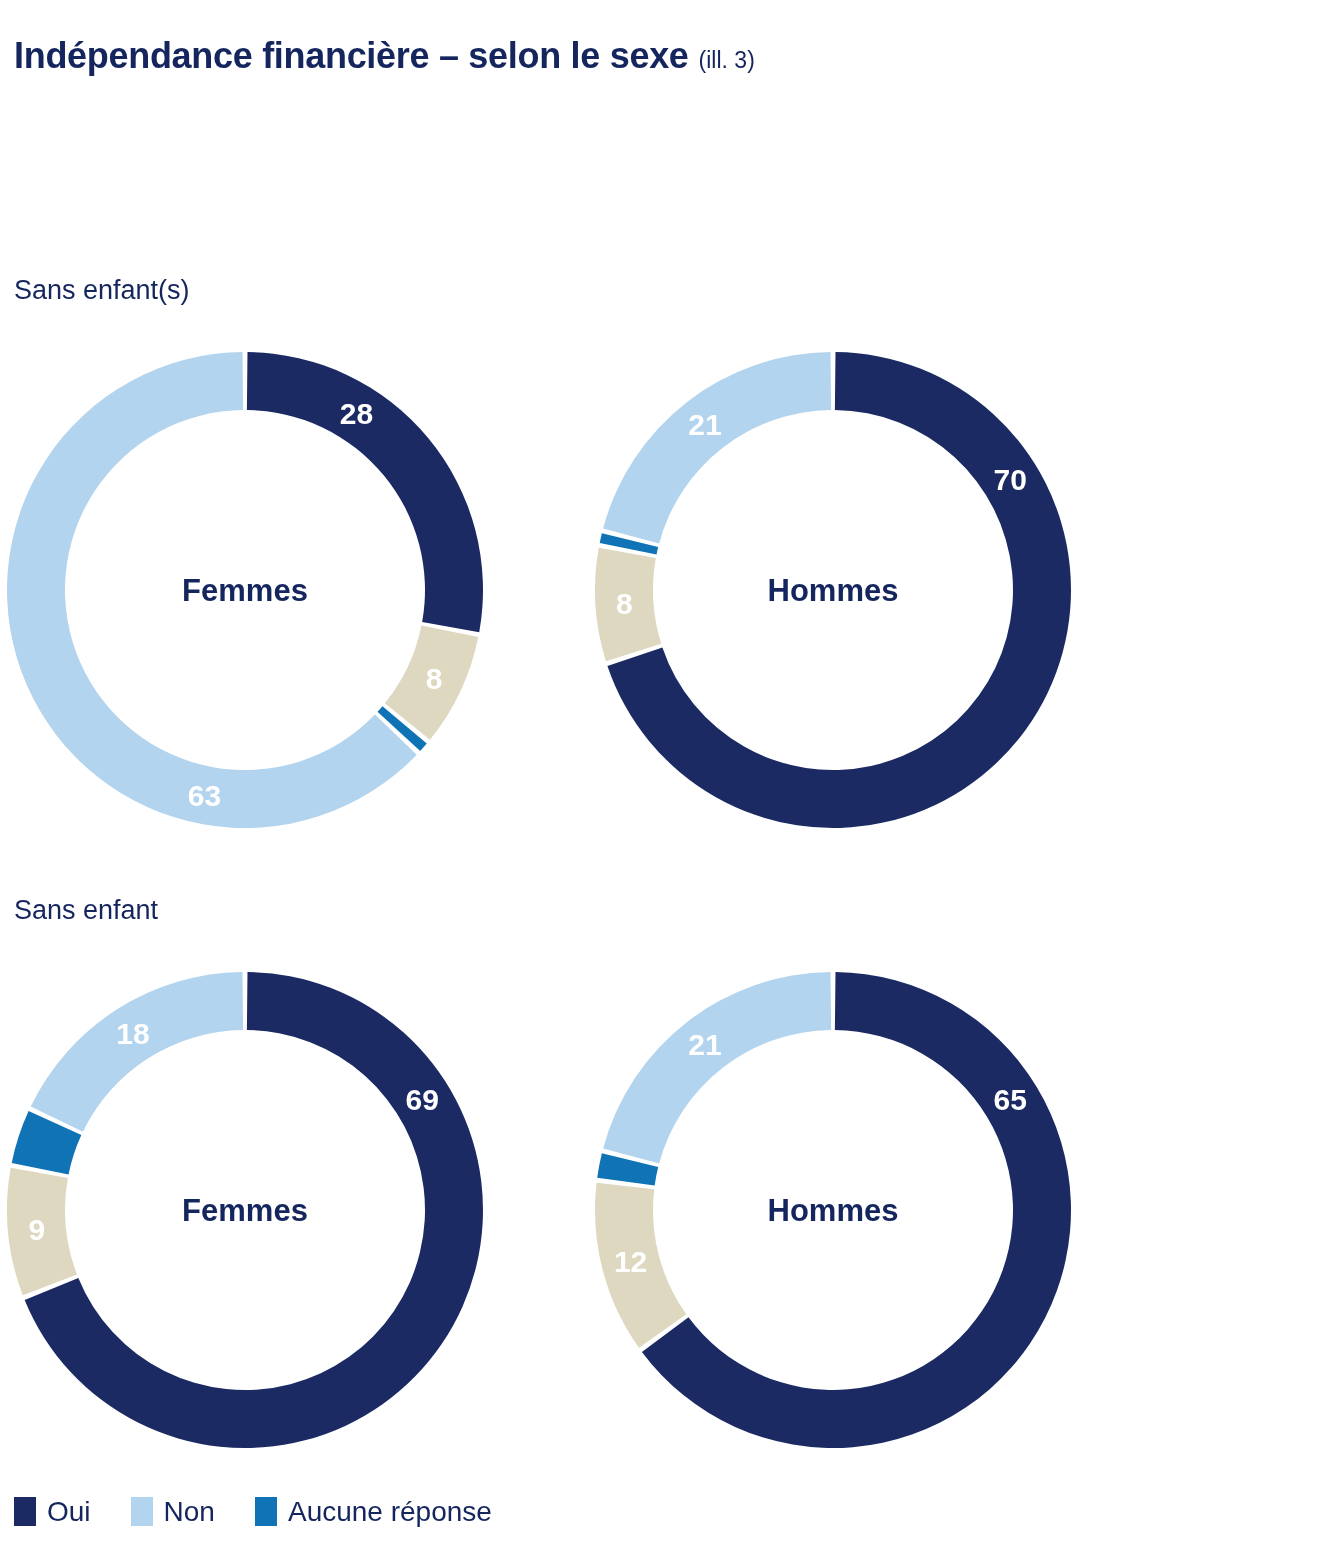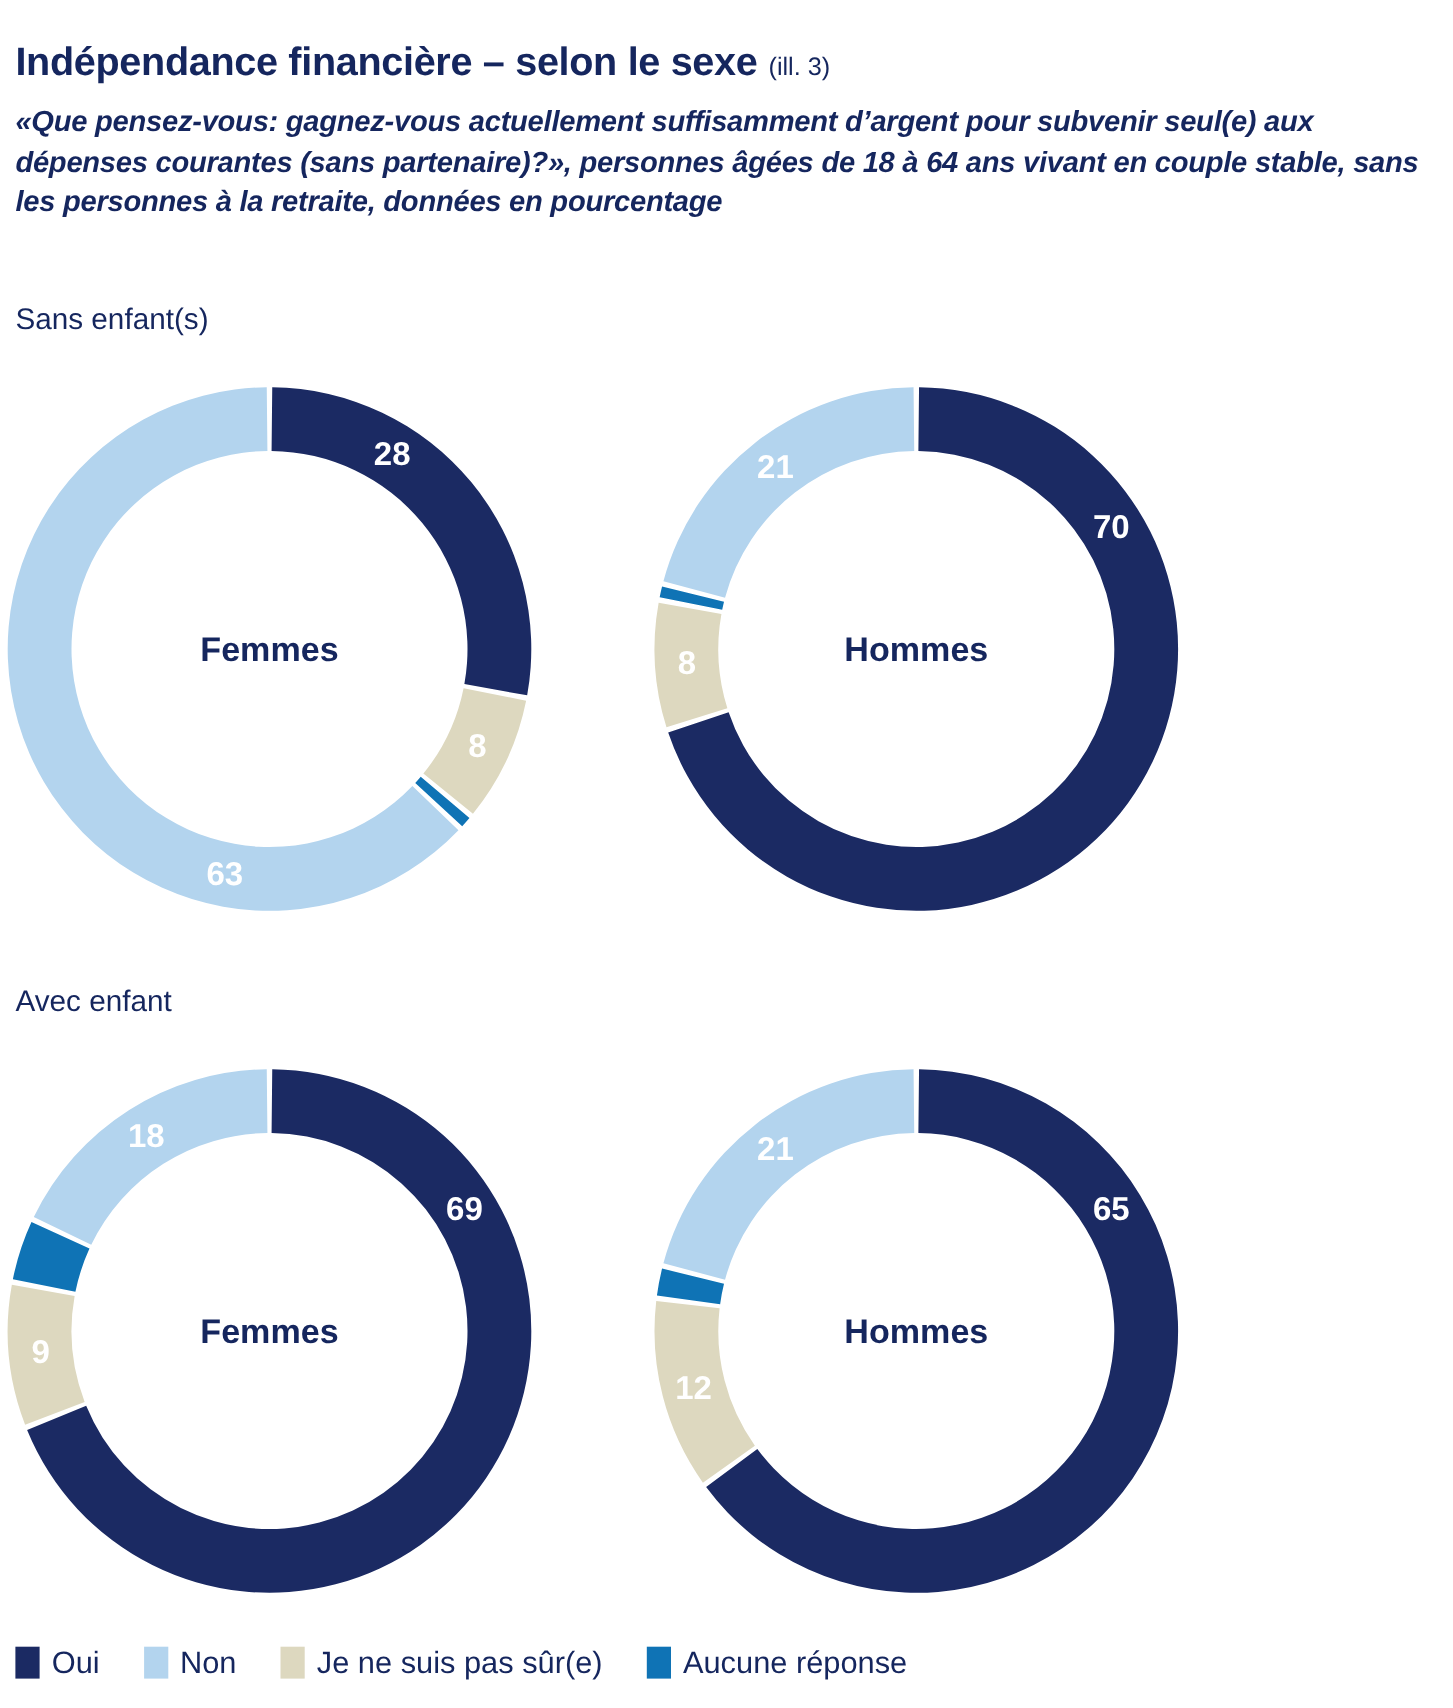--- a/index.html
+++ b/index.html
@@ -81,21 +81,20 @@
 </head>
 <body>
 
 <div class="page">
 
   <div class="title-row">
     <span class="title">Indépendance financière – selon le sexe</span>
     <span class="title-suffix">(ill. 3)</span>
   </div>
 
-  <div class="subtitle">«Que pensez-vous: gagnez-vous actuellement suffisamment d’argent pour subvenir seul(e) aux dépenses courantes (sans partenaire)?», personnes âgées de 18 à 64 ans vivant en couple stable, sans les personnes à la retraite, données en pourcentage</div>
 
   <div class="section-heading" id="heading-with-children">Sans enfant(s)</div>
 
   <div class="donut-row" id="row-with-children">
     <div class="donut-cell left">
       <svg class="donut-svg" viewBox="0 0 490 490">
           <path d="M 247.49228461966646 7.013049691008121 A 238 238 0 0 1 479.23855469667956 287.1461681960609
           L 422.15520943446353 276.87525325752506 A 180 180 0 0 0 246.8849211409242 65.00986951420782 Z" fill="#1b2a63"></path>
           <text x="356.54394317659325" y="68.25456514914751" text-anchor="middle" dominant-baseline="central" class="slice-value">28</text>
           <path d="M 478.30453955996984 292.042447010232 A 238 238 0 0 1 429.960738826759 394.7782530698614
@@ -120,21 +119,21 @@
           <path d="M 11.69546044003016 197.9575529897681 A 238 238 0 0 1 13.870041381506553 188.22903709629796
           L 70.19582961626546 202.0639776358556 A 180 180 0 0 0 68.55118856809005 209.42167873175737 Z" fill="#0f73b5"></path>
           <path d="M 15.109653343201728 183.40106726560015 A 238 238 0 0 1 242.5077153803334 7.013049691008121
           L 243.11507885907568 65.00986951420782 A 180 180 0 0 0 71.1333512679677 198.41257188154634 Z" fill="#b3d4ee"></path>
           <text x="116.90242578652791" y="79.85760241348069" text-anchor="middle" dominant-baseline="central" class="slice-value">21</text>
         </svg>
       <div class="center-label">Hommes</div>
     </div>
   </div>
 
-  <div class="section-heading" id="heading-without-children">Avec enfant</div>
+  <div class="section-heading" id="heading-without-children">Sans enfant</div>
 
   <div class="donut-row" id="row-without-children">
     <div class="donut-cell left">
       <svg class="donut-svg" viewBox="0 0 490 490">
           <path d="M 247.49228461966646 7.013049691008121 A 238 238 0 1 1 24.64280081522128 334.92610726279526
           L 78.34329473420098 313.01134162732416 A 180 180 0 1 0 246.8849211409242 65.00986951420782 Z" fill="#1b2a63"></path>
           <text x="422.242052096693" y="134.24687377526016" text-anchor="middle" dominant-baseline="central" class="slice-value">69</text>
           <path d="M 22.80785849366606 330.29157199178167 A 238 238 0 0 1 10.761445303320357 202.8538318039395
           L 67.84479056553641 213.12474674247525 A 180 180 0 0 0 76.95552323050376 309.5062309181542 Z" fill="#ddd8bf"></path>
           <text x="36.92754939795631" y="264.6686374835697" text-anchor="middle" dominant-baseline="central" class="slice-value">9</text>
@@ -167,22 +166,18 @@
   <div class="legend">
     <div class="legend-item">
       <span class="legend-swatch" style="background: rgb(27, 42, 99);"></span>
       <span class="legend-label">Oui</span>
     </div>
     <div class="legend-item">
       <span class="legend-swatch" style="background: rgb(179, 212, 238);"></span>
       <span class="legend-label">Non</span>
     </div>
     <div class="legend-item">
-      <span class="legend-swatch" style="background: rgb(221, 216, 191);"></span>
-      <span class="legend-label">Je ne suis pas sûr(e)</span>
-    </div>
-    <div class="legend-item">
       <span class="legend-swatch" style="background: rgb(15, 115, 181);"></span>
       <span class="legend-label">Aucune réponse</span>
     </div>
   </div>
 
 </div>
 
 </body></html>

